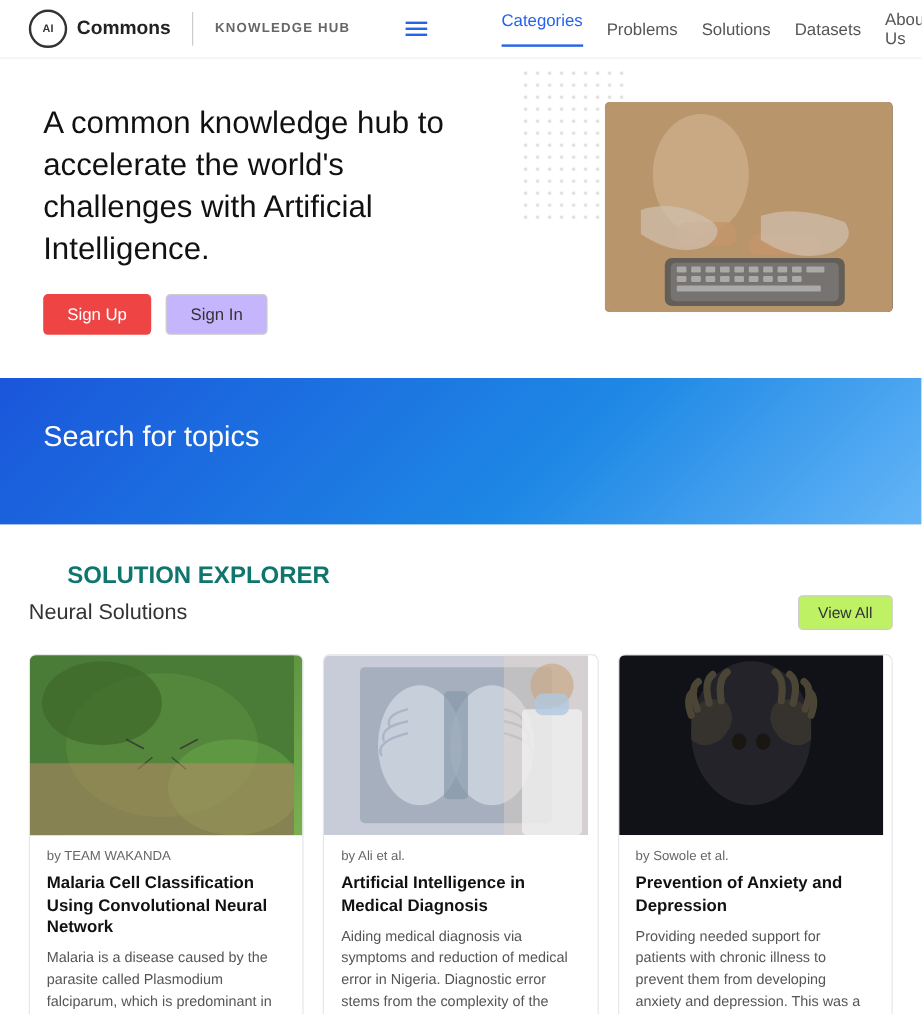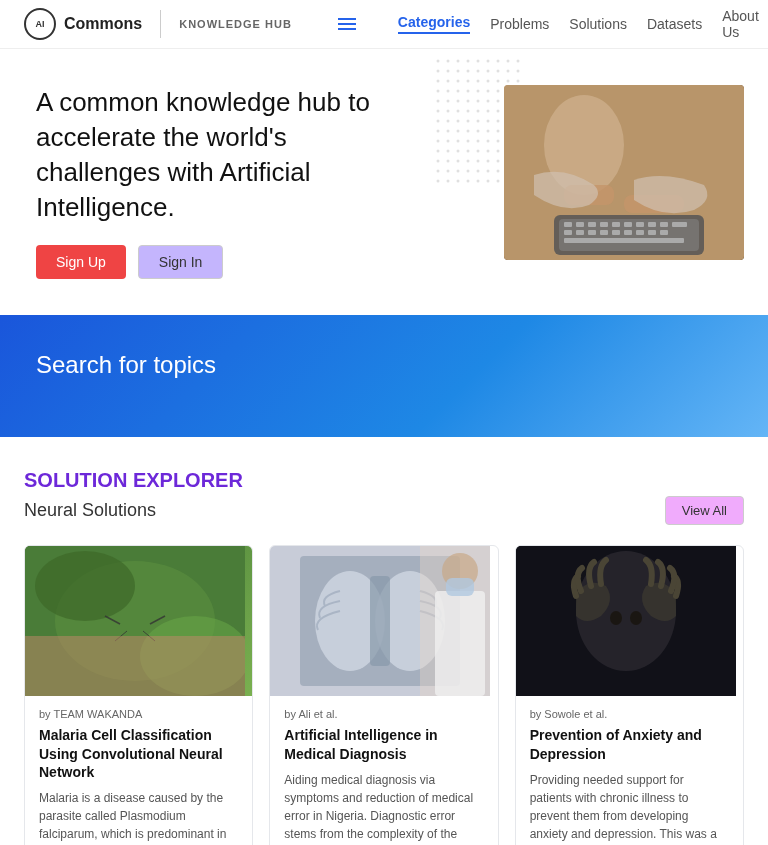--- a/index.html
+++ b/index.html
@@ -42,21 +42,21 @@
     }
     .hamburger-icon span {
       display: block; width: 18px; height: 2px; background: #2563eb;
     }
     nav {
       display: flex; align-items: center; gap: 20px; margin-left: 12px; flex: 1;
     }
     nav a {
       text-decoration: none; font-size: 14px; color: #555;
     }
-    nav a.active { color: #2563eb; font-weight: 700; border-bottom: 2px solid #2563eb; padding-bottom: 2px; }
+    nav a.active { color: #2563eb; font-weight: 400; border-bottom: 2px solid #2563eb; padding-bottom: 12px; margin-left: 20px; }
     .btn-join {
       background: #a21caf; color: #fff; border: none; border-radius: 4px;
       padding: 7px 18px; font-size: 14px; cursor: pointer; margin-left: auto;
     }
 
     
     .hero {
       display: flex;
       align-items: flex-start;
       padding: 36px 24px 36px 36px;
@@ -105,25 +105,25 @@
       flex: 1; border: none; outline: none; padding: 12px 16px; font-size: 13px; color: #888;
     }
     .search-btn {
       background: #555; border: none; cursor: pointer;
       padding: 12px 16px; display: flex; align-items: center; justify-content: center;
     }
     .search-btn svg { width: 16px; height: 16px; fill: #fff; }
 
     
     .solution-explorer { padding: 32px 24px; }
-    .section-title { font-size: 20px; font-weight: 800; text-transform: uppercase; color: #6d28d9; margin-bottom: 4px; }
+    .section-title { font-size: 20px; font-weight: 800; text-transform: uppercase; color: #0f766e; margin-bottom: 4px; margin-left: 32px; }
     .section-subtitle-row { display: flex; align-items: center; justify-content: space-between; margin-bottom: 20px; }
     .section-subtitle { font-size: 18px; font-weight: 400; color: #333; }
     .view-all-btn {
-      border: 1px solid #ccc; background: #f0abfc; border-radius: 4px;
+      border: 1px solid #ccc; background: #bef264; border-radius: 4px;
       padding: 6px 16px; font-size: 13px; color: #333; cursor: pointer;
     }
 
     
     .cards-grid { display: grid; grid-template-columns: 1fr 1fr 1fr; gap: 16px; }
     .card {
       border: 1px solid #e5e7eb; border-radius: 6px; overflow: hidden;
       display: flex; flex-direction: column;
     }
     .card-img-placeholder {

